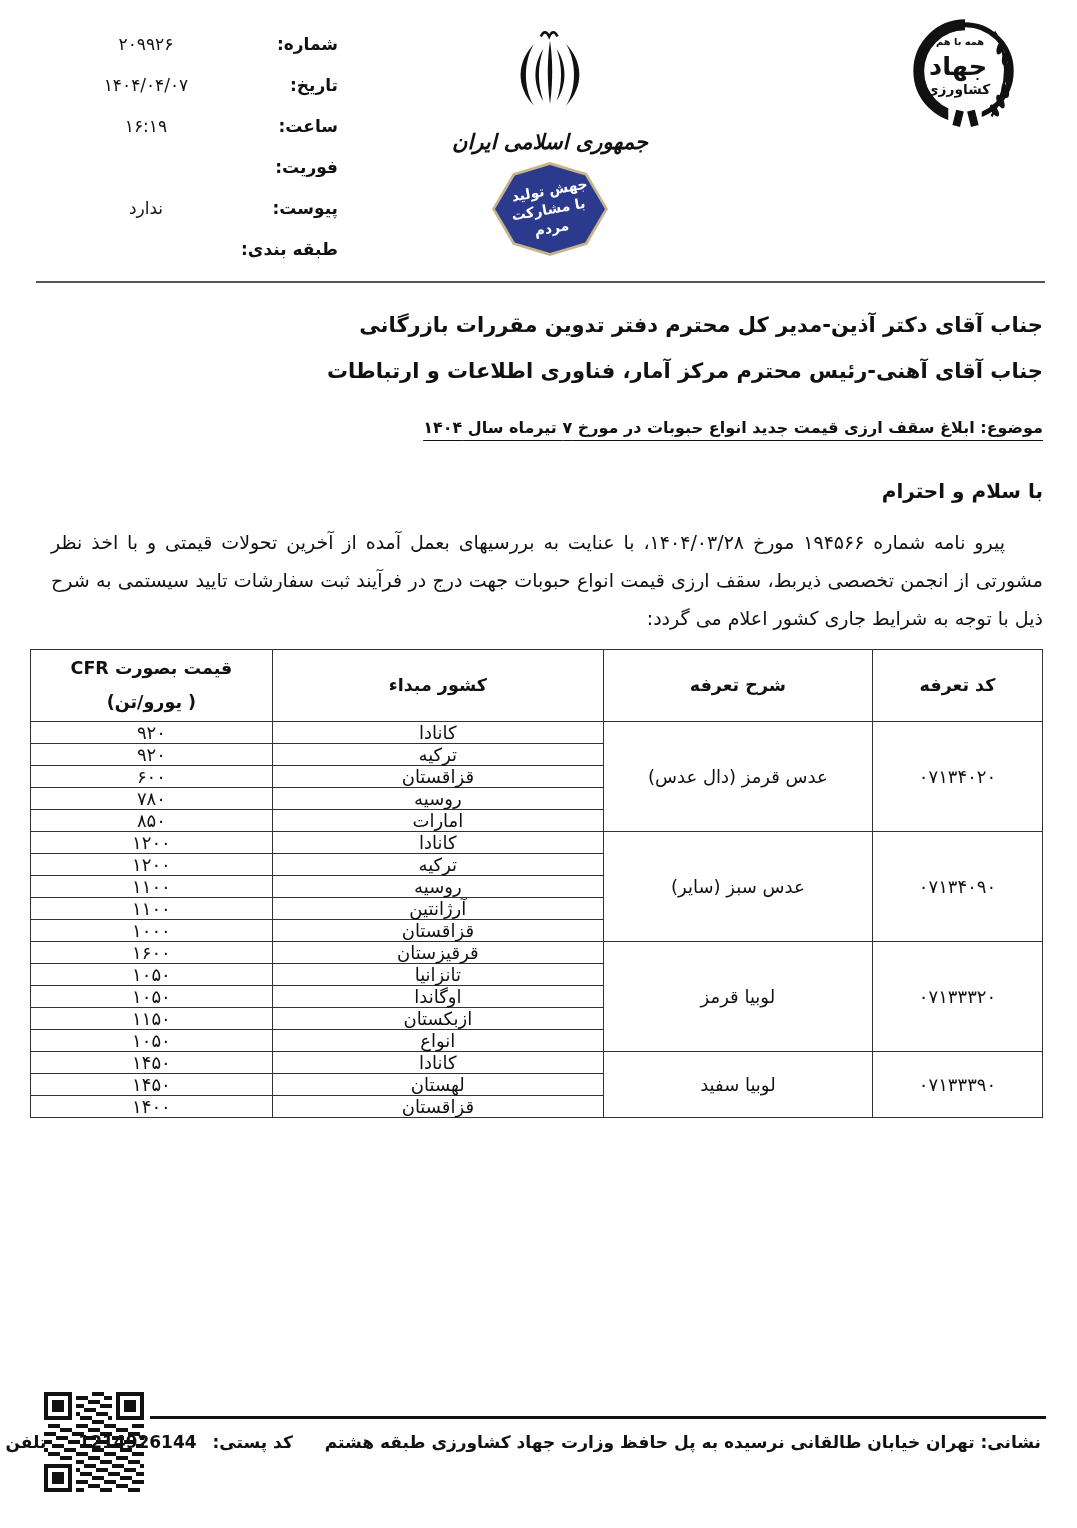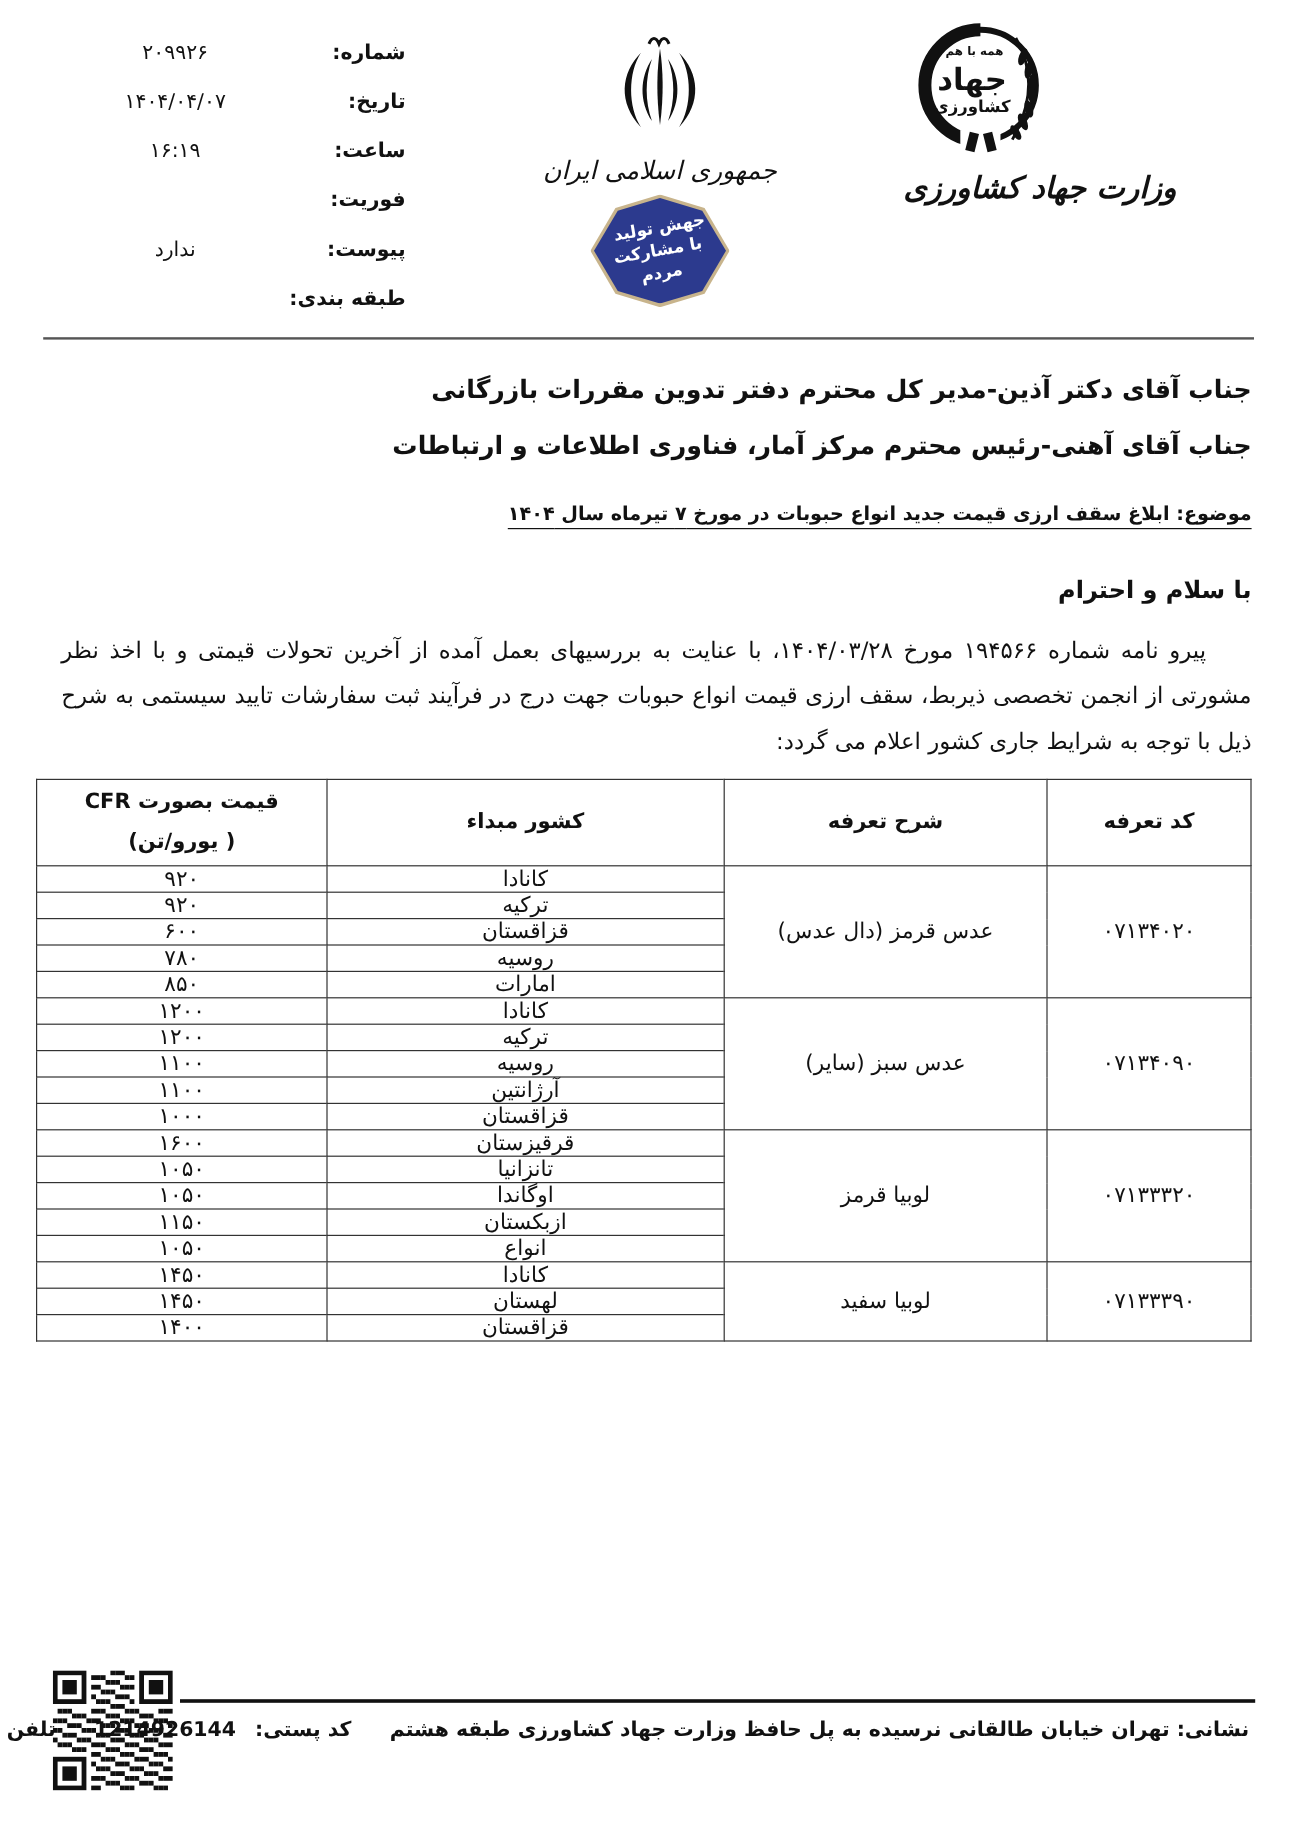--- a/index.html
+++ b/index.html
@@ -9,30 +9,30 @@
     font-family:"DejaVu Sans", sans-serif; color:#111;
   }
   
   .meta-fields { position:absolute; top:34px; left:66px; width:272px; direction:rtl; }
   .meta-row { display:flex; align-items:baseline; height:41px; }
   .meta-label { font-weight:bold; font-size:17px; width:112px; white-space:nowrap; }
   .meta-value { flex:1; font-size:17px; text-align:center; }
 
   .center-emblem { position:absolute; top:26px; left:395px; width:310px; text-align:center; }
   .allah-svg { width:92px; height:98px; display:inline-block; }
-  .country-name { font-size:21px; font-weight:normal; font-style:italic; letter-spacing:1px; margin-top:2px; }
+  .country-name { font-size:21px; font-weight:bold; font-style:italic; letter-spacing:1px; margin-top:2px; }
   .badge-outer { width:116px; height:94px; margin:8px auto 0; position:relative;
     clip-path:polygon(50% 0%, 82% 12%, 100% 50%, 82% 88%, 50% 100%, 18% 88%, 0% 50%, 18% 12%); }
   .badge-inner { position:absolute; inset:3px;
     clip-path:polygon(50% 0%, 82% 12%, 100% 50%, 82% 88%, 50% 100%, 18% 88%, 0% 50%, 18% 12%);
     display:flex; flex-direction:column; align-items:center; justify-content:center; }
   .badge-inner span { color:#fff; font-weight:bold; font-size:14px; line-height:1.35; transform:rotate(-10deg); display:block; }
   .besmele { font-size:20px; font-weight:bold; font-style:italic; margin-top:6px; }
 
-  .ministry-block { position:absolute; top:10px; right:34px; width:290px; text-align:left; }
+  .ministry-block { position:absolute; top:10px; right:48px; width:290px; text-align:right; }
   .ministry-logo { width:128px; height:128px; display:inline-block; }
   .ministry-name { font-size:25px; font-weight:bold; font-style:italic; margin-top:0; direction:rtl; }
   .ministry-deputy { font-size:20px; font-weight:bold; margin-top:6px; direction:rtl; }
 
   .divider { position:absolute; top:281px; left:36px; right:32px; height:2px; background:#555; }
 
   
   main { position:absolute; top:294px; right:34px; left:32px; direction:rtl;padding-left:19px; }
   .recipients { font-size:21px; font-weight:bold; line-height:46px; text-align:right; margin-top:8px; }
   .subject { margin-top:24px; text-align:right; }
@@ -117,21 +117,20 @@
       <ellipse cx="109" cy="60" rx="3.4" ry="7.5" fill="#111" transform="rotate(3 109 60)"></ellipse>
       <ellipse cx="109" cy="71" rx="3.4" ry="7.5" fill="#111" transform="rotate(-6 109 71)"></ellipse>
       <ellipse cx="106" cy="82" rx="3.4" ry="7.5" fill="#111" transform="rotate(-15 106 82)"></ellipse>
       <ellipse cx="101" cy="93" rx="3.4" ry="7.5" fill="#111" transform="rotate(-24 101 93)"></ellipse>
       <ellipse cx="95" cy="102" rx="3.2" ry="7" fill="#111" transform="rotate(-33 95 102)"></ellipse>
     </g>
     <text x="60" y="36" font-size="10" font-weight="bold" text-anchor="middle" fill="#111">همه با هم</text>
     <text x="58" y="66" font-size="26" font-weight="bold" text-anchor="middle" fill="#111">جهاد</text>
     <text x="58" y="85" font-size="14" font-weight="bold" text-anchor="middle" fill="#111">کشاورزی</text>
   </svg>
-  <div class="ministry-name">وزارت جهاد کشاورزی</div>
 </div>
 
 <div class="divider"></div>
 
 <main>
   <div class="recipients">جناب آقای دکتر آذین-مدیر کل محترم دفتر تدوین مقررات بازرگانی</div>
   <div class="recipients" style="margin-top:0;">جناب آقای آهنی-رئیس محترم مرکز آمار، فناوری اطلاعات و ارتباطات</div>
 
   <div class="subject">
     <span>موضوع: ابلاغ سقف ارزی قیمت جدید انواع حبوبات  در مورخ ۷ تیرماه سال ۱۴۰۴</span>

